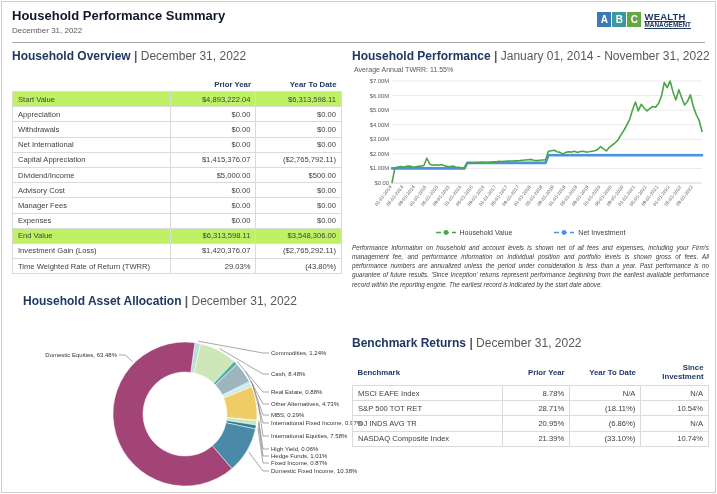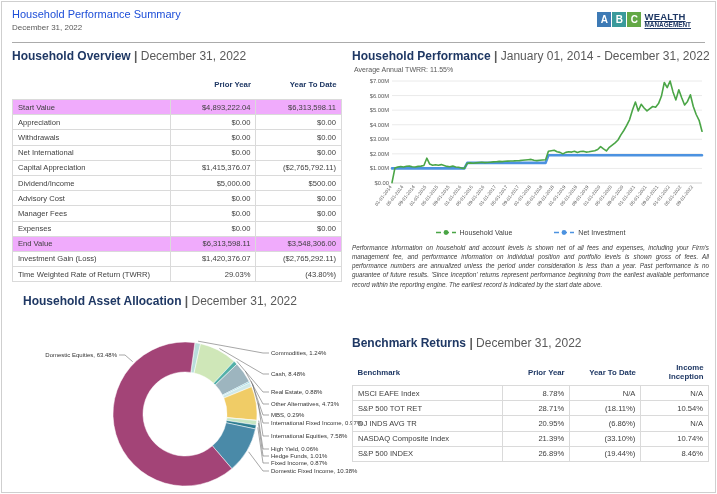--- a/index.html
+++ b/index.html
@@ -1,20 +1,20 @@
 <!DOCTYPE html>
 <html><head>
 <meta charset="utf-8">
 <style>
   html,body{margin:0;padding:0;background:#fff;}
   body{width:717px;height:494px;font-family:"Liberation Sans",sans-serif;color:#404040;overflow:hidden;}
   .page{position:absolute;top:1px;left:1px;width:713px;height:490px;border:1px solid #cfcfcf;background:#fff;}
   
   .hdr{position:absolute;top:6px;left:10px;right:10px;height:34px;}
-  .title{font-size:11px;font-weight:normal;color:#1d4ed8;margin:0;}
+  .title{font-size:13px;font-weight:bold;color:#0f172a;margin:0;}
   .subtitle{font-size:8px;color:#595959;margin-top:3px;}
   .logo{position:absolute;right:14px;top:4px;display:flex;align-items:center;gap:3px;}
   .logo-boxes{display:flex;gap:1px;}
   .lbox{width:14px;height:15px;color:#fff;font-weight:bold;font-size:10px;display:flex;align-items:center;justify-content:center;}
   .lbox.a{background:#3d7ab5;} .lbox.b{background:#3a9a9b;} .lbox.c{background:#63a845;}
   .logo-text{line-height:1;color:#1f3864;font-weight:bold;text-decoration:underline;}
   .logo-line1{font-size:9.5px;letter-spacing:.2px;}
   .logo-line2{font-size:6.4px;}
   .rule{position:absolute;top:40px;left:10px;right:10px;border-top:1px solid #ababab;}
   
@@ -25,25 +25,25 @@
   
   .sec-overview{position:absolute;left:10px;top:47px;width:330px;}
   .sec-perf{position:absolute;left:350px;top:47px;width:357px;}
   .sec-alloc{position:absolute;left:15px;top:292px;width:345px;}
   .sec-bench{position:absolute;left:350px;top:306px;width:357px;margin-top:28px;}
   .sec-alloc .sec-h{margin-left:6px;}
   
   table{border-collapse:collapse;width:100%;font-size:7.6px;color:#404040;}
   .tbl-overview{margin-top:14px;}
   .tbl-bench{margin-top:10px;}
-  th{color:#1f3864;font-weight:bold;text-align:right;padding:3px 5px 10px 5px;font-size:7.8px;}
+  th{color:#1f3864;font-weight:bold;text-align:right;padding:3px 5px 2px 5px;font-size:7.8px;}
   th.lft{text-align:left;}
   td{border:1px solid #dadada;padding:2.6px 5px;text-align:right;}
   td.lbl{text-align:left;}
-  tr.shaded td{background:#f0abfc;}
+  tr.shaded td{background:#bef264;}
   .tbl-bench th{border-bottom:1px solid #dadada;padding-bottom:4px;}
   
   .twrr{font-size:7px;color:#595959;margin:3px 0 2px 2px;}
   .legend{display:flex;justify-content:center;gap:42px;font-size:7px;color:#404040;margin-top:0px;}
   .legend-item{display:flex;align-items:center;gap:4px;}
   .disclaimer{font-size:6.3px;font-style:italic;color:#404040;text-align:justify;margin-top:7px;line-height:1.45;}
   svg text{font-family:"Liberation Sans",sans-serif;}
 </style>
 </head>
 <body>
@@ -143,21 +143,21 @@
             <td>(43.80%)</td>
           </tr>
         </tbody>
     </table>
   </section>
 
   <section class="sec-perf">
     <div class="sec-h">
       <span class="nm">Household Performance</span>
       <span class="pipe"> | </span>
-      <span class="dt">January 01, 2014 - December 31, 2022</span>
+      <span class="dt">January 01, 2014 - November 31, 2022</span>
     </div>
     <div class="twrr">Average Annual TWRR: 11.55%</div>
     <svg id="perf-chart" width="357" height="150" viewBox="0 0 357 150">
         <line x1="40" y1="108" x2="350" y2="108" stroke="#c9c9c9" stroke-width="0.8"></line>
         <text x="37" y="110" text-anchor="end" font-size="5.8" fill="#595959">$0.00</text>
         <line x1="40" y1="93.42857142857143" x2="350" y2="93.42857142857143" stroke="#e4e4e4" stroke-width="0.8"></line>
         <text x="37" y="95.42857142857143" text-anchor="end" font-size="5.8" fill="#595959">$1.00M</text>
         <line x1="40" y1="78.85714285714286" x2="350" y2="78.85714285714286" stroke="#e4e4e4" stroke-width="0.8"></line>
         <text x="37" y="80.85714285714286" text-anchor="end" font-size="5.8" fill="#595959">$2.00M</text>
         <line x1="40" y1="64.28571428571428" x2="350" y2="64.28571428571428" stroke="#e4e4e4" stroke-width="0.8"></line>
@@ -270,21 +270,21 @@
       <span class="nm">Benchmark Returns</span>
       <span class="pipe"> | </span>
       <span class="dt">December 31, 2022</span>
     </div>
     <table class="tbl-bench">
       <thead>
         <tr>
           <th class="lft" style="width:42%">Benchmark</th>
           <th style="width:19%">Prior Year</th>
           <th style="width:20%">Year To Date</th>
-          <th style="width:19%">Income Inception</th>
+          <th style="width:19%">Since Investment</th>
         </tr>
       </thead>
       <tbody id="bench-body">
           <tr>
             <td class="lbl">MSCI EAFE Index</td>
             <td>8.78%</td>
             <td>N/A</td>
             <td>N/A</td>
           </tr>
           <tr>
@@ -298,23 +298,17 @@
             <td>20.95%</td>
             <td>(6.86%)</td>
             <td>N/A</td>
           </tr>
           <tr>
             <td class="lbl">NASDAQ Composite Index</td>
             <td>21.39%</td>
             <td>(33.10%)</td>
             <td>10.74%</td>
           </tr>
-          <tr>
-            <td class="lbl">S&amp;P 500 INDEX</td>
-            <td>26.89%</td>
-            <td>(19.44%)</td>
-            <td>8.46%</td>
-          </tr>
         </tbody>
     </table>
   </section>
 
 </div>
 
 </body></html>

